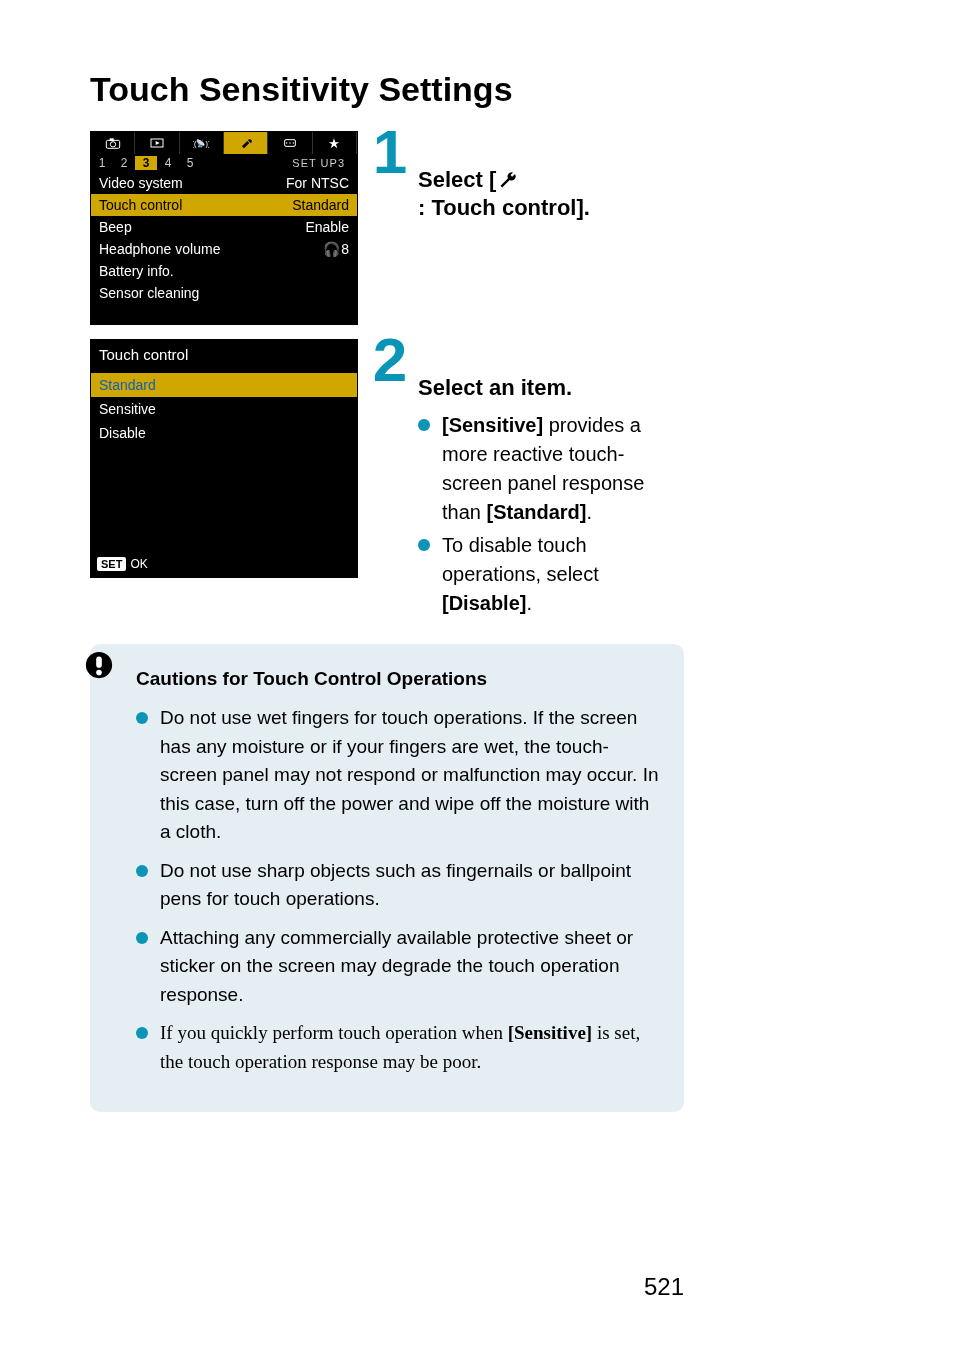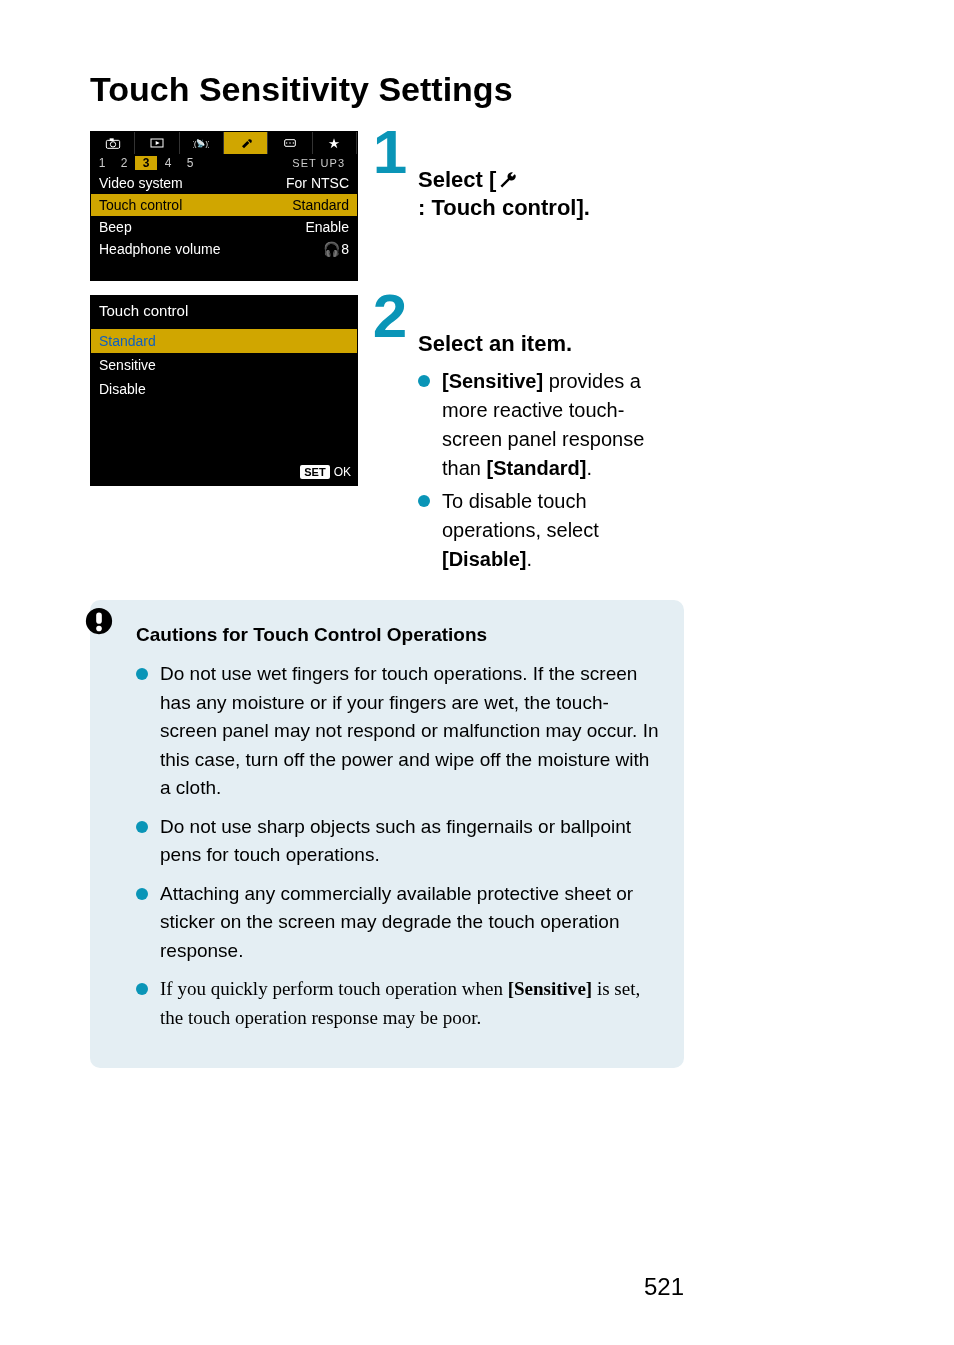--- a/index.html
+++ b/index.html
@@ -25,22 +25,22 @@
   .subtabs .right { position:absolute; right:12px; font-size:11px; letter-spacing:1px; }
   .menurow { display:flex; padding: 3px 8px; font-size:14px; }
   .menurow .lbl { flex: 1; }
   .menurow.sel { background:#d0a600; color:#000; }
   .menurow.blank { height:20px; }
 
   .cam2-title { padding: 6px 8px 10px 8px; font-size:15px; }
   .cam2-opt { padding: 4px 8px; font-size:14px; }
   .cam2-opt.sel { background:#d0a600; color:#1060c0; }
   .cam2-blank { height:20px; }
-  .cam2-footer { display:flex; justify-content:flex-end; align-items:center;
-                 padding:4px 6px 6px 6px; font-size:12px; color:#fff; }
+  .cam2-footer { display:flex; align-items:center;
+                 padding:4px 6px 6px 6px; font-size:12px; color:#fff;margin-top:48px; }
   .setbadge { background:#fff; color:#000; font-weight:bold; font-size:11px;
               padding:1px 4px; margin-right:4px; border-radius:2px; }
 
   
   .stepnum { font-size: 62px; font-weight: 800; color:#0a95b7; line-height:0.8;
              font-family: Arial, sans-serif; width:40px; text-align:center;
              margin-left: 12px; margin-top:-4px;}
   .steptext { flex:1; margin-left: 8px; margin-top: 36px; }
   .stephead { font-size: 22px; font-weight: bold; display:flex; align-items:center; flex-wrap:wrap; gap:2px;}
   .stephead .wrench { display:inline-flex; }
@@ -130,20 +130,28 @@
             <span>Standard</span>
           </div>
           <div class="menurow">
             <span class="lbl">Beep</span>
             <span>Enable</span>
           </div>
           <div class="menurow">
             <span class="lbl">Headphone volume</span>
             <span>🎧8</span>
           </div>
+          <div class="menurow">
+            <span class="lbl">Battery info.</span>
+            <span></span>
+          </div>
+          <div class="menurow">
+            <span class="lbl">Sensor cleaning</span>
+            <span></span>
+          </div>
         </div>
       <div class="menurow blank"></div>
     </div>
 
     <div class="stepnum">1</div>
     <div class="steptext">
       <div class="stephead">
         <span>Select [</span>
           <span class="wrench">
             <svg viewBox="0 0 24 24">

